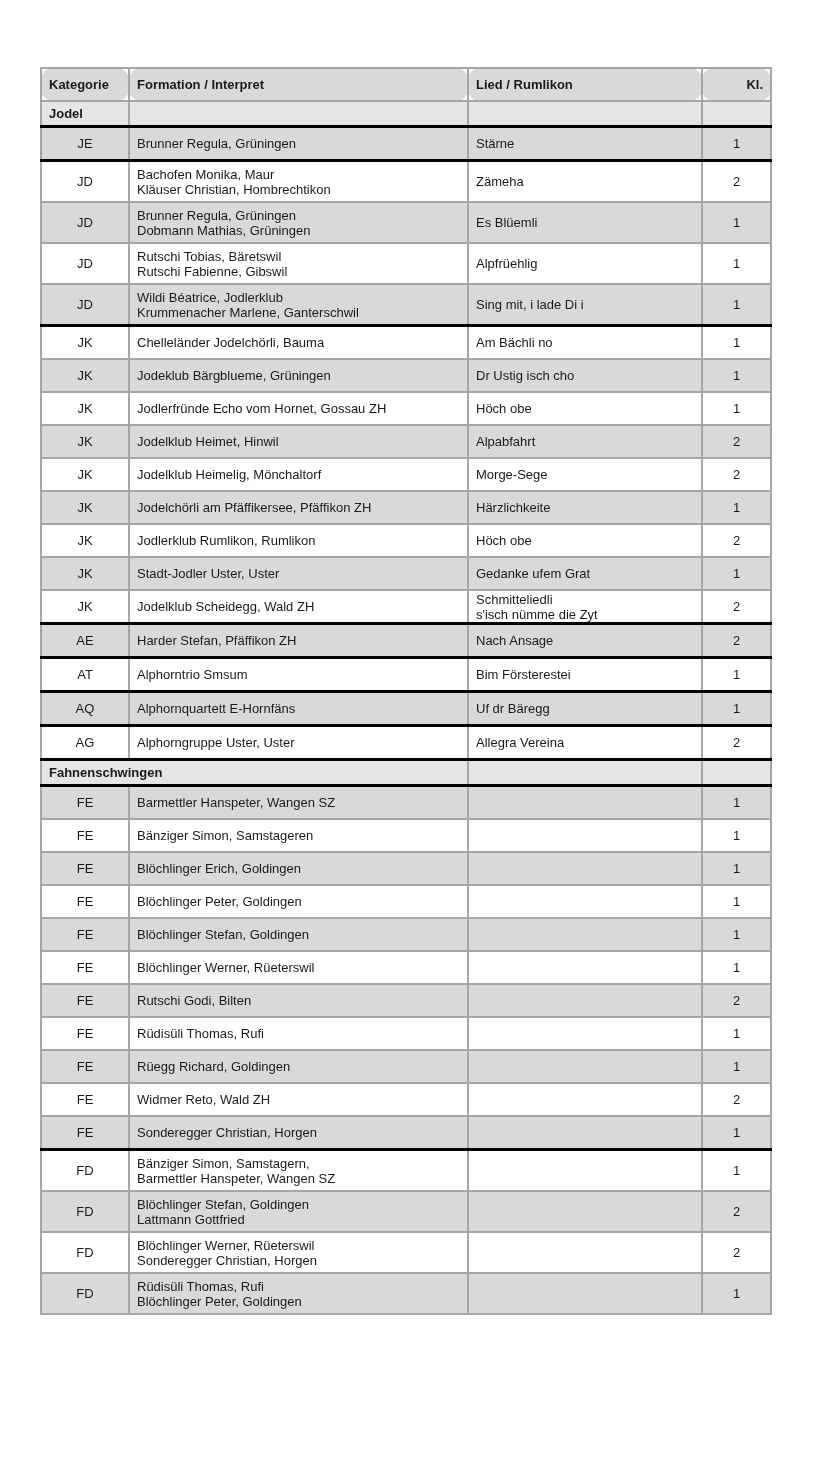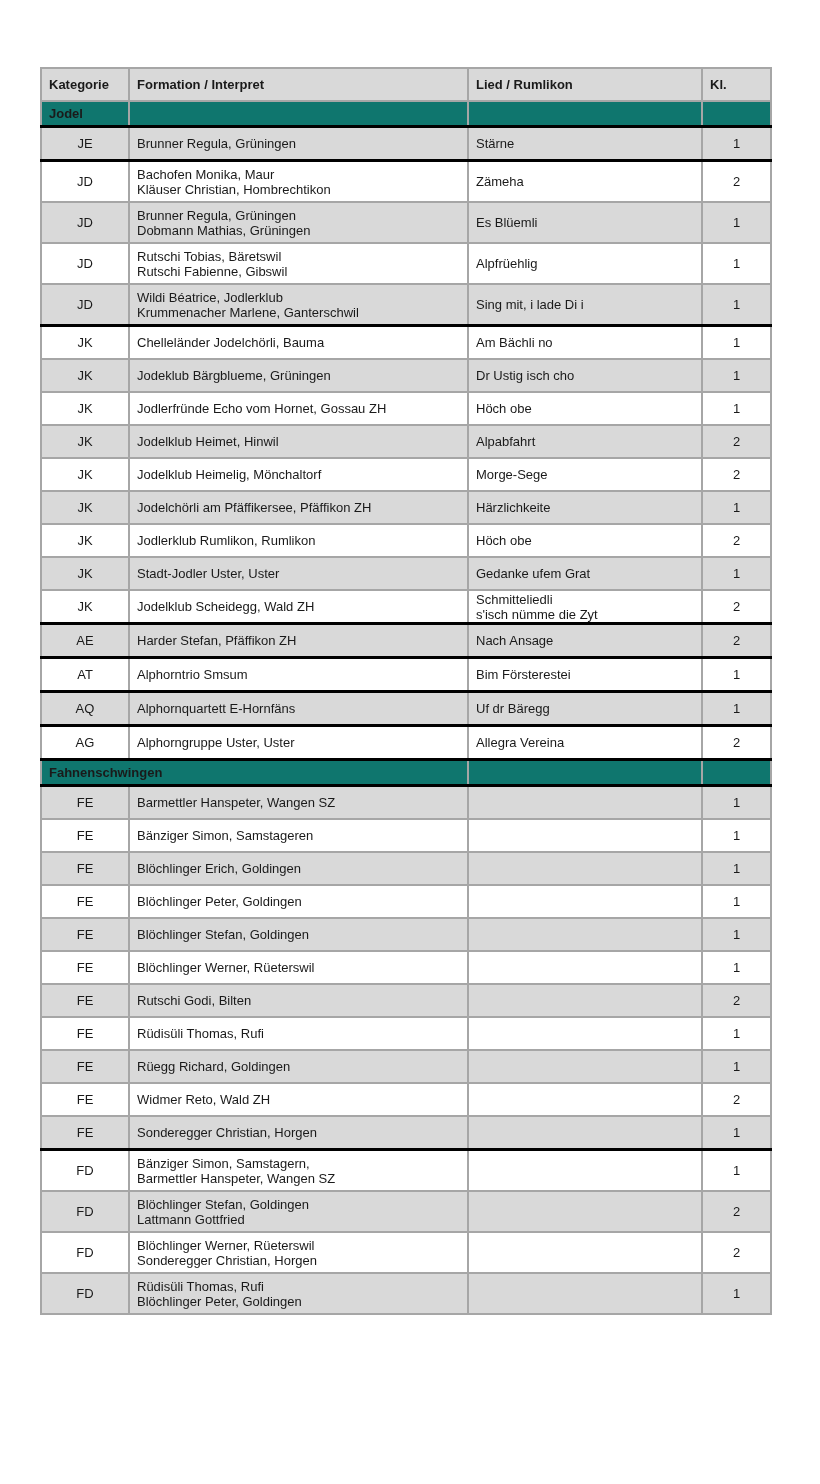--- a/index.html
+++ b/index.html
@@ -21,23 +21,24 @@
       vertical-align: middle;
       line-height: 15px;
       overflow: hidden;
     }
     table.program th {
       background: #d9d9d9;
       font-weight: bold;
       text-align: left;
       height: 31px;
       font-size: 13px;
+      border-radius: 12px;
     }
-    table.program th.kl { text-align: left; margin-left: 43px; }
-    tr.section td { background: #0f766e; height: 23px; font-weight: bold; }
+    table.program th.kl { text-align: right; margin-left: 43px; }
+    tr.section td { background: #e5e5e5; height: 23px; font-weight: bold; }
     tr.row td { height: 31px; }
     tr.row.two td { height: 39px; margin-top: 21px; }
     tr.row.gray td { background: #d9d9d9; }
     tr.row.white td { background: #ffffff; }
     td.kat { text-align: center; }
     td.kl { text-align: center; }
     tr.sep-top td { border-top: 3px solid #000000; }
     .line { display: block; white-space: nowrap; }
   </style>
 </head>

